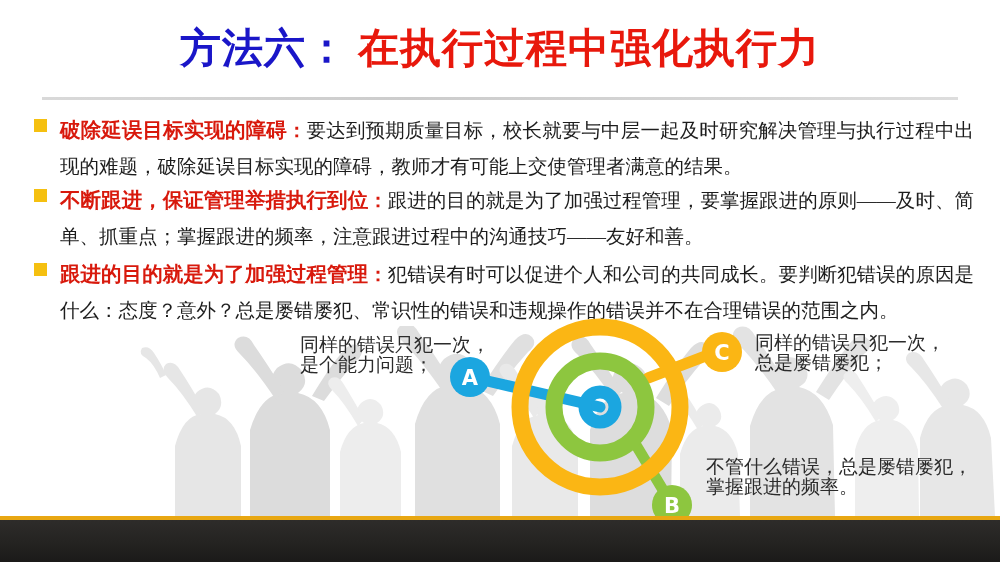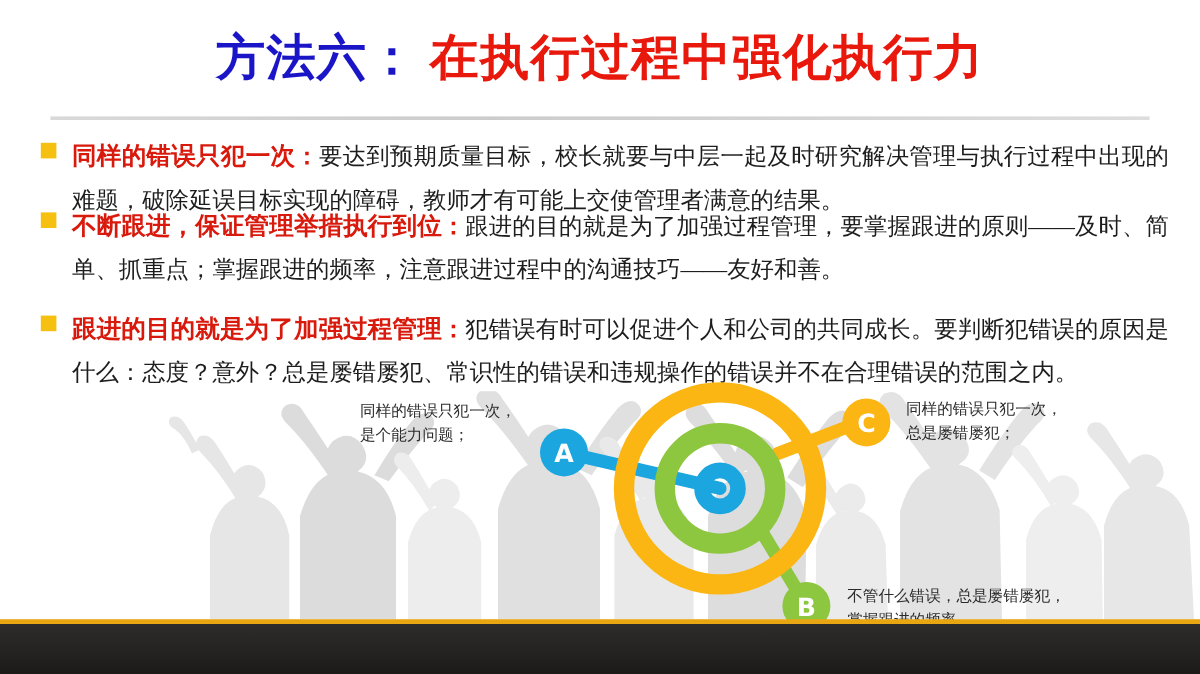--- a/index.html
+++ b/index.html
@@ -82,46 +82,46 @@
   }
   .lead {
     color: #d8190c;
     font-weight: bold;
     font-family: "DejaVu Sans", "Liberation Sans", sans-serif;
     font-size: 20.5px;
   }
   .colon { color: #d8190c; font-weight: bold; }
 
   #para1 { top: 112px; }
-  #para2 { top: 170px; }
+  #para2 { top: 182px; }
   #para3 { top: 256px; }
 
   
   #diagram {
     position: absolute;
     left: 0;
     top: 0;
     width: 1000px;
     height: 562px;
     z-index: 4;
     pointer-events: none;
   }
 
   .callout {
     position: absolute;
     z-index: 5;
     font-family: "DejaVu Sans", "Liberation Sans", sans-serif;
-    font-size: 13px;
+    font-size: 19px;
     line-height: 20px;
     color: #2b2b2b;
     white-space: nowrap;
   }
   #callout-a { left: 300px; top: 334px; }
   #callout-c { left: 755px; top: 332px; }
-  #callout-b { left: 706px; top: 488px; }
+  #callout-b { left: 706px; top: 457px; font-family: Liberation Serif, serif; }
 
   
   #bottom-bar {
     position: absolute;
     left: 0;
     bottom: 0;
     width: 1000px;
     height: 46px;
     background: linear-gradient(to bottom, #2e2c2a 0%, #242321 55%, #1b1a19 100%);
     border-top: 4px solid #e8a712;
@@ -184,21 +184,21 @@
 
   <div id="title-block">
     <div id="title-text">
       <span class="title-part1">方法六：</span><span class="title-part2">在执行过程中强化执行力</span>
     </div>
   </div>
   <div id="title-rule"></div>
 
   <div class="para" id="para1">
     <span class="bullet-sq"></span>
-    <div class="para-body"><span class="lead">同样的错误只犯一次</span><span class="colon">：</span><span>要达到预期质量目标，校长就要与中层一起及时研究解决管理与执行过程中出现的难题，破除延误目标实现的障碍，教师才有可能上交使管理者满意的结果。</span></div>
+    <div class="para-body"><span class="lead">破除延误目标实现的障碍</span><span class="colon">：</span><span>要达到预期质量目标，校长就要与中层一起及时研究解决管理与执行过程中出现的难题，破除延误目标实现的障碍，教师才有可能上交使管理者满意的结果。</span></div>
   </div>
 
   <div class="para" id="para2">
     <span class="bullet-sq"></span>
     <div class="para-body"><span class="lead">不断跟进，保证管理举措执行到位</span><span class="colon">：</span><span>跟进的目的就是为了加强过程管理，要掌握跟进的原则——及时、简单、抓重点；掌握跟进的频率，注意跟进过程中的沟通技巧——友好和善。</span></div>
   </div>
 
   <div class="para" id="para3">
     <span class="bullet-sq"></span>
     <div class="para-body"><span class="lead">跟进的目的就是为了加强过程管理</span><span class="colon">：</span><span>犯错误有时可以促进个人和公司的共同成长。要判断犯错误的原因是什么：态度？意外？总是屡错屡犯、常识性的错误和违规操作的错误并不在合理错误的范围之内。</span></div>

